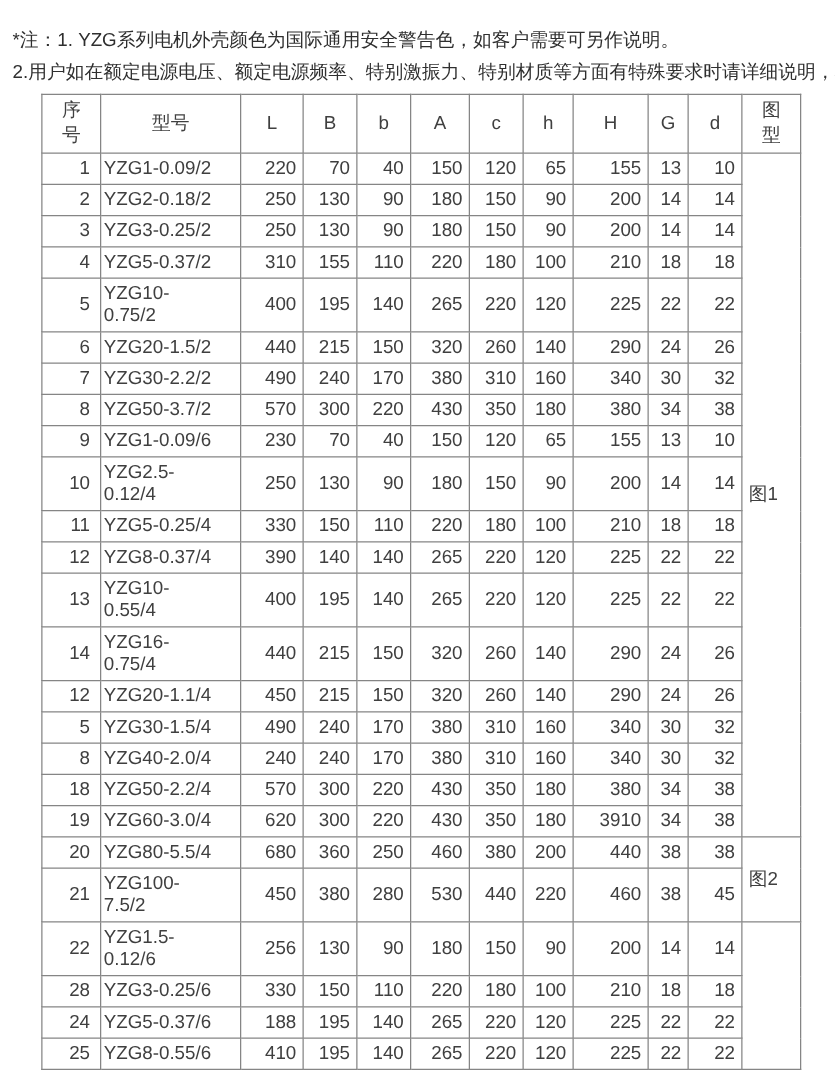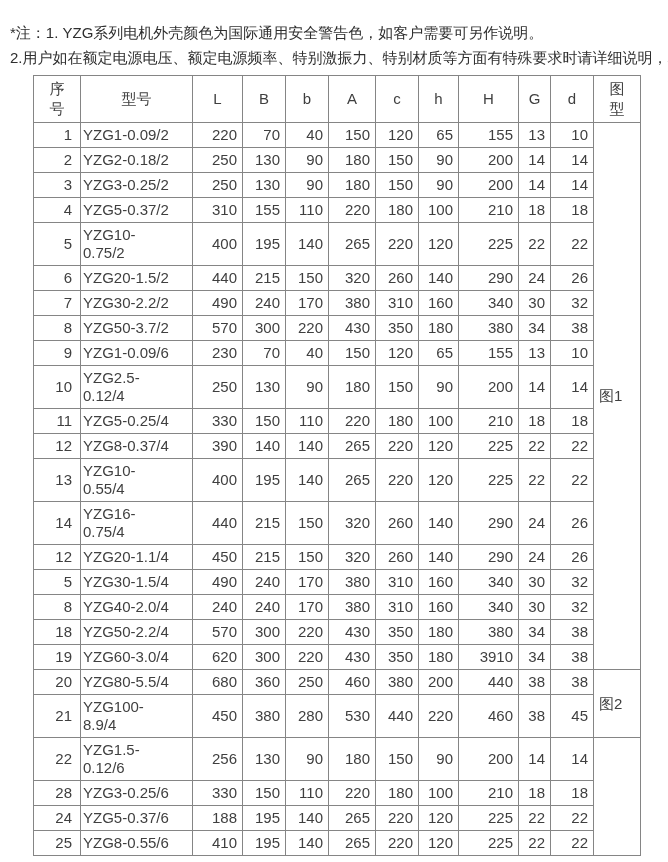--- a/index.html
+++ b/index.html
@@ -330,21 +330,21 @@
         <td class="num">380</td>
         <td class="num">200</td>
         <td class="num">440</td>
         <td class="num">38</td>
         <td class="num">38</td>
         <td class="fig" rowspan="2">图2</td>
       </tr>
       <tr>
         <td class="no">21</td>
         <td class="model">YZG100-
-8.9/4</td>
+7.5/2</td>
         <td class="num">450</td>
         <td class="num">380</td>
         <td class="num">280</td>
         <td class="num">530</td>
         <td class="num">440</td>
         <td class="num">220</td>
         <td class="num">460</td>
         <td class="num">38</td>
         <td class="num">45</td>
       </tr>

